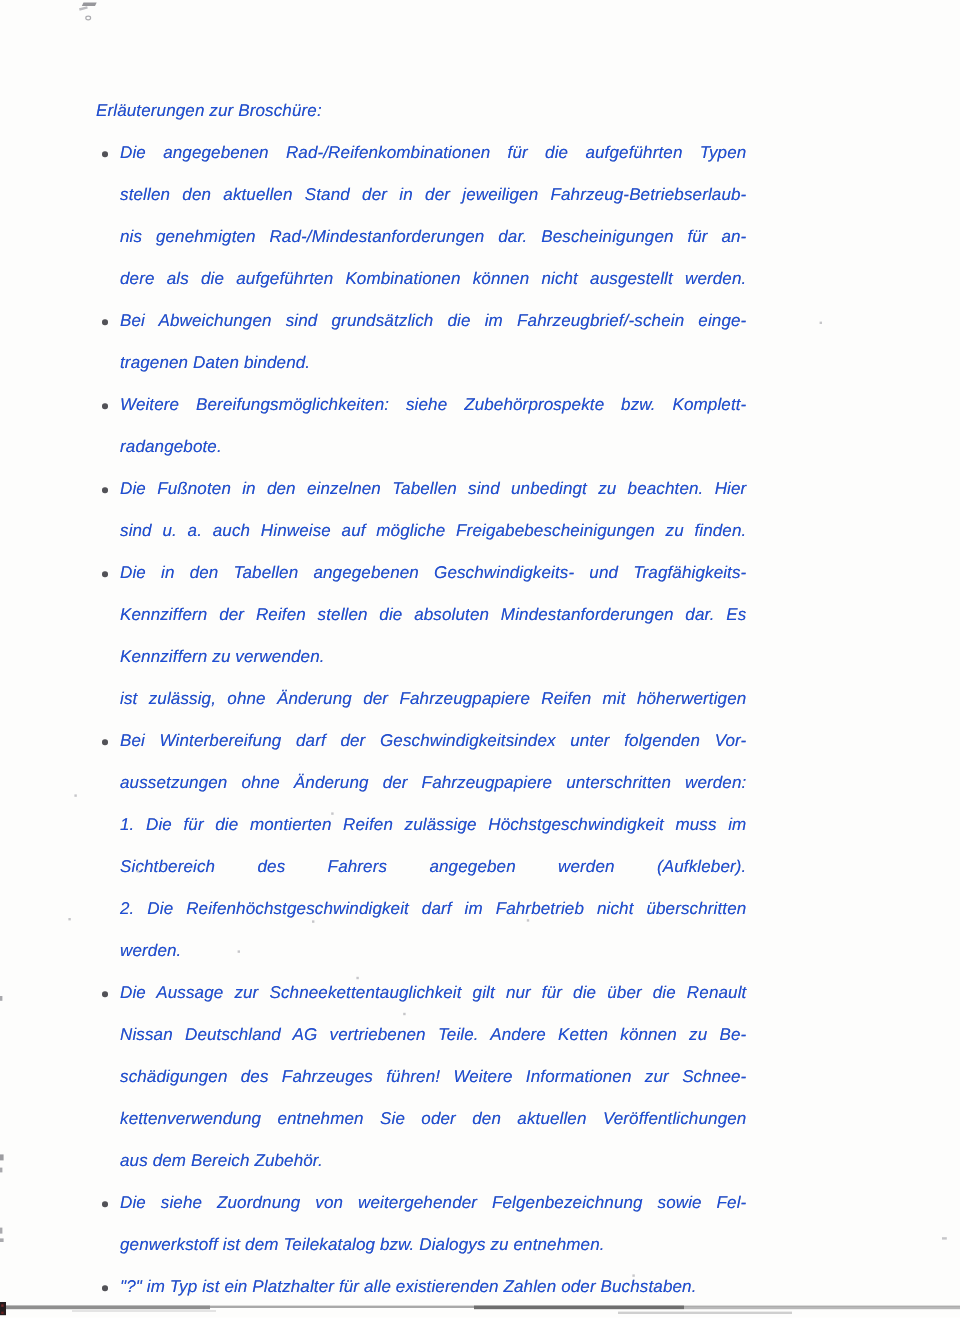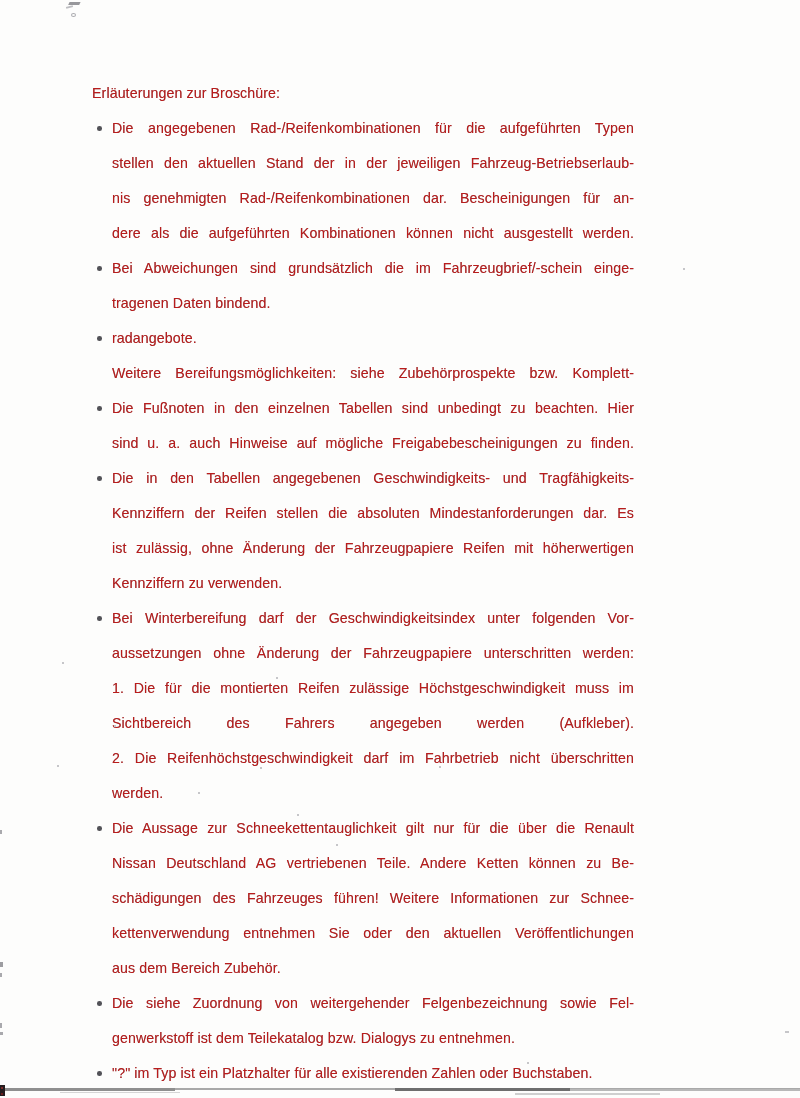--- a/index.html
+++ b/index.html
@@ -9,27 +9,28 @@
     font-family: "Liberation Sans", "DejaVu Sans", sans-serif;
     overflow: hidden;
   }
   .page {
     position: relative;
     width: 800px; height: 1098px;
     background: #fdfdfc;
   }
   .content {
     position: absolute;
-    left: 92px; top: 84px;
+    left: 80px; top: 84px;
     width: 542px;
-    color: #b91c1c;
+    color: #1d4ed8;
     font-size: 14.2px;
     line-height: 19px;
     letter-spacing: 0.1px;
     text-shadow: 0 0 0.5px rgba(72,72,77,0.55);
+    font-style: italic;
   }
   .doc-title { margin: 0; }
   ul.bullets { list-style: none; margin: 0; padding: 0; }
   li.bullet-item { position: relative; padding-left: 20px; }
   .bullet-dot {
     position: absolute;
     left: 5px; top: 7.2px;
     width: 4.6px; height: 4.6px;
     border-radius: 50%;
     background: #525257;
@@ -80,44 +81,44 @@
 
 <div class="page">
 
   <div class="content">
     <p class="doc-title">Erläuterungen zur Broschüre:</p>
     <ul class="bullets" id="bullet-list">
         <li class="bullet-item">
           <span class="bullet-dot"></span>
           <div class="line j">Die angegebenen Rad-/Reifenkombinationen für die aufgeführten Typen</div>
           <div class="line j">stellen den aktuellen Stand der in der jeweiligen Fahrzeug-Betriebserlaub-</div>
-          <div class="line j">nis genehmigten Rad-/Reifenkombinationen dar. Bescheinigungen für an-</div>
+          <div class="line j">nis genehmigten Rad-/Mindestanforderungen dar. Bescheinigungen für an-</div>
           <div class="line j">dere als die aufgeführten Kombinationen können nicht ausgestellt werden.</div>
         </li>
         <li class="bullet-item">
           <span class="bullet-dot"></span>
           <div class="line j">Bei Abweichungen sind grundsätzlich die im Fahrzeugbrief/-schein einge-</div>
           <div class="line n">tragenen Daten bindend.</div>
         </li>
         <li class="bullet-item">
           <span class="bullet-dot"></span>
+          <div class="line j">Weitere Bereifungsmöglichkeiten: siehe Zubehörprospekte bzw. Komplett-</div>
           <div class="line n">radangebote.</div>
-          <div class="line j">Weitere Bereifungsmöglichkeiten: siehe Zubehörprospekte bzw. Komplett-</div>
         </li>
         <li class="bullet-item">
           <span class="bullet-dot"></span>
           <div class="line j">Die Fußnoten in den einzelnen Tabellen sind unbedingt zu beachten. Hier</div>
           <div class="line j">sind u. a. auch Hinweise auf mögliche Freigabebescheinigungen zu finden.</div>
         </li>
         <li class="bullet-item">
           <span class="bullet-dot"></span>
           <div class="line j">Die in den Tabellen angegebenen Geschwindigkeits- und Tragfähigkeits-</div>
           <div class="line j">Kennziffern der Reifen stellen die absoluten Mindestanforderungen dar. Es</div>
+          <div class="line n">Kennziffern zu verwenden.</div>
           <div class="line j">ist zulässig, ohne Änderung der Fahrzeugpapiere Reifen mit höherwertigen</div>
-          <div class="line n">Kennziffern zu verwenden.</div>
         </li>
         <li class="bullet-item">
           <span class="bullet-dot"></span>
           <div class="line j">Bei Winterbereifung darf der Geschwindigkeitsindex unter folgenden Vor-</div>
           <div class="line j">aussetzungen ohne Änderung der Fahrzeugpapiere unterschritten werden:</div>
           <div class="line j">1. Die für die montierten Reifen zulässige Höchstgeschwindigkeit muss im</div>
           <div class="line j">Sichtbereich des Fahrers angegeben werden (Aufkleber).</div>
           <div class="line j">2. Die Reifenhöchstgeschwindigkeit darf im Fahrbetrieb nicht überschritten</div>
           <div class="line n">werden.</div>
         </li>

